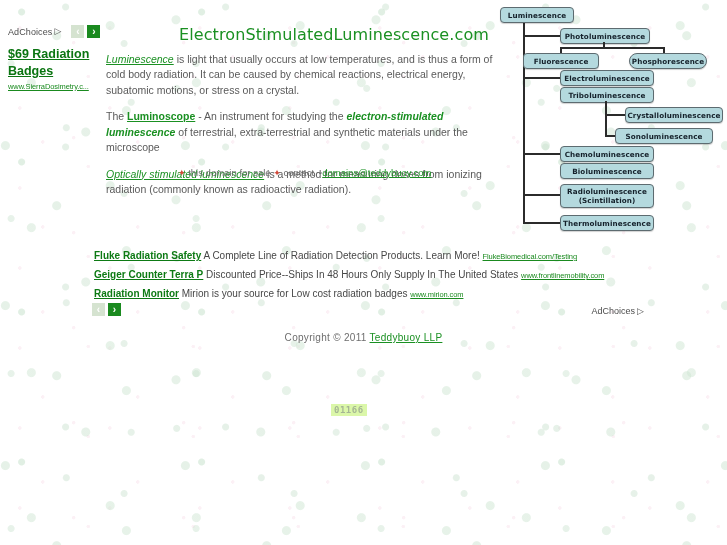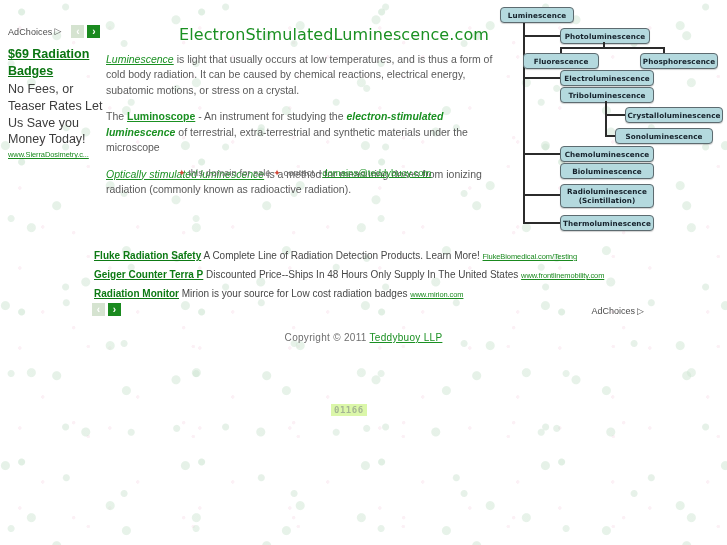--- a/index.html
+++ b/index.html
@@ -159,21 +159,20 @@
     <span class="tri">▷</span>
   </span>
   <span class="navarrows">
     <span class="arrow prev">‹</span>
     <span class="arrow next">›</span>
   </span>
 </div>
 
 <div class="left-ad">
   <a class="ad-title" href="#">$69 Radiation Badges</a>
-  <span class="ad-body">No Fees, or Teaser Rates Let Us Save you Money Today!</span>
   <a class="ad-url" href="#">www.SierraDosimetry.c...</a>
 </div>
 
 <div class="site-title">ElectronStimulatedLuminescence.com</div>
 
 <div class="article">
   <p>
     <a class="lnk-it" href="#">Luminescence</a><span> is light that usually occurs at low temperatures, and is thus a form of cold body radiation. It can be caused by chemical reactions, electrical energy, subatomic motions, or stress on a crystal.</span>
   </p>
   <p>
@@ -204,21 +203,21 @@
   <div class="dbox" style="left:2px;top:5px;width:72px;height:14px;">Luminescence</div>
 
   <div class="dbox" style="left:62px;top:26px;width:88px;height:14px;">Photoluminescence</div>
 
   <div class="dline" style="left:105px;top:40px;width:2px;height:7px;"></div>
   <div class="dline" style="left:62px;top:45px;width:105px;height:2px;"></div>
   <div class="dline" style="left:62px;top:45px;width:2px;height:8px;"></div>
   <div class="dline" style="left:165px;top:45px;width:2px;height:8px;"></div>
 
   <div class="dbox" style="left:25px;top:51px;width:74px;height:14px;">Fluorescence</div>
-  <div class="dbox" style="left:142px;top:51px;width:76px;height:14px;">Phosphorescence</div>
+  <div class="dbox" style="left:131px;top:51px;width:76px;height:14px;border-radius:8px;">Phosphorescence</div>
 
   <div class="dbox" style="left:62px;top:68px;width:92px;height:14px;">Electroluminescence</div>
   <div class="dbox" style="left:62px;top:85px;width:92px;height:14px;">Triboluminescence</div>
 
   <div class="dline" style="left:107px;top:99px;width:2px;height:8px;"></div>
   <div class="dline" style="left:107px;top:106px;width:2px;height:29px;"></div>
   <div class="dline" style="left:107px;top:112px;width:22px;height:2px;"></div>
   <div class="dline" style="left:107px;top:133px;width:22px;height:2px;"></div>
 
   <div class="dbox" style="left:127px;top:105px;width:96px;height:14px;">Crystalloluminescence</div>

